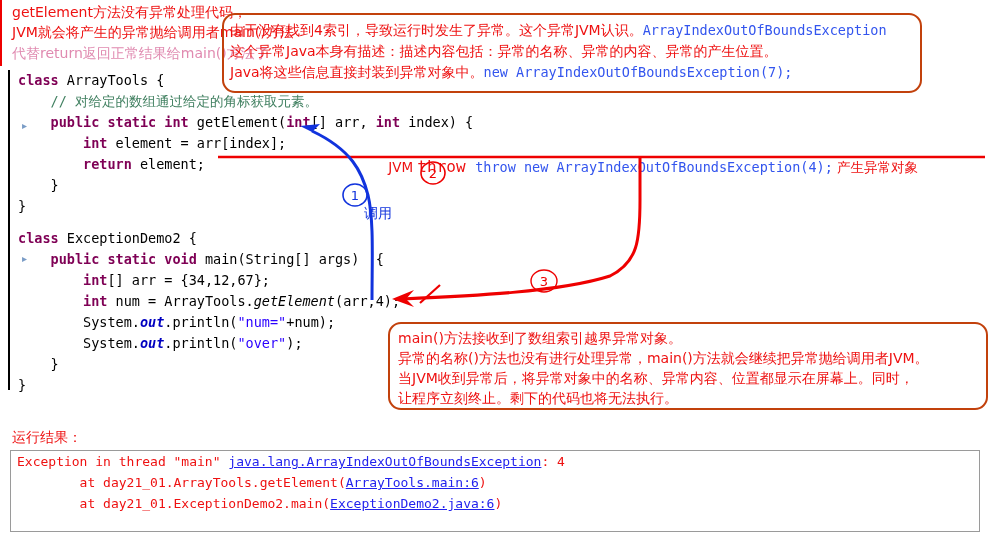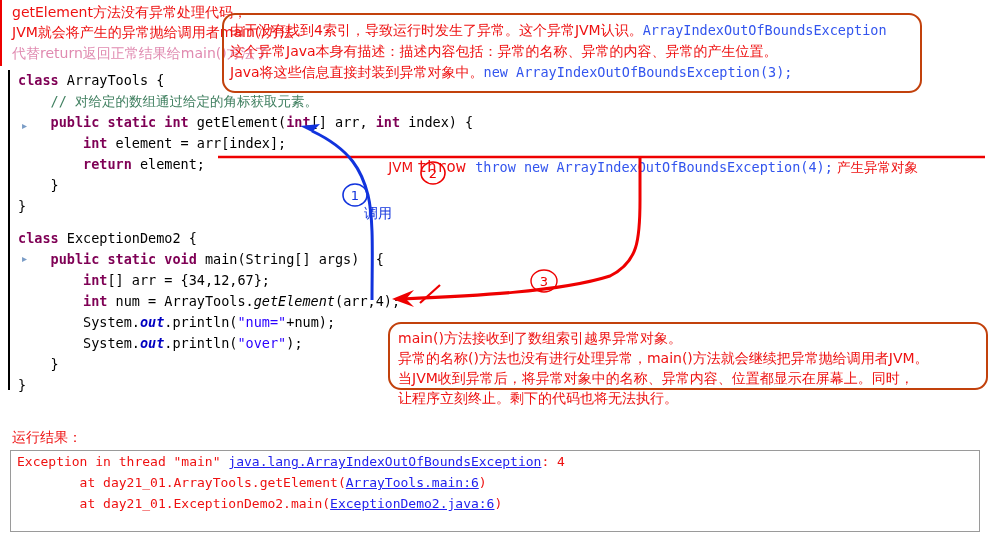--- a/index.html
+++ b/index.html
@@ -66,21 +66,21 @@
   }
 
   #box-top{left:222px;top:13px;width:700px;height:80px;}
   #box-top .inner{padding:5px 0 0 6px;}
 
   #box-right{left:633px;top:163px;width:358px;height:66px;
              border-top:none;border-right:none;border-bottom:none;
              border-left:2px solid #ee0000;border-radius:0;}
   #box-right .inner{padding:2px 0 0 10px;}
 
-  #box-bottom{left:388px;top:322px;width:600px;height:68px;}
+  #box-bottom{left:388px;top:322px;width:600px;height:88px;}
   #box-bottom .inner{padding:4px 0 0 8px;}
 
   
   .free-label{position:absolute;white-space:pre;}
 
   
   .result-title{
     position:absolute;left:12px;top:429px;
     color:#ee1111;font-size:14px;
     font-family:"DejaVu Sans","Liberation Sans",sans-serif;
@@ -107,21 +107,21 @@
 </style>
 </head>
 <body>
 
 <div class="root">
 
   <div class="anno-box" id="box-top">
     <div class="inner">
       <div class="anno-line"><span>由于没有找到4索引，导致运行时发生了异常。这个异常JVM认识。</span><span class="mono-blue">ArrayIndexOutOfBoundsException</span></div>
       <div class="anno-line">这个异常Java本身有描述：描述内容包括：异常的名称、异常的内容、异常的产生位置。</div>
-      <div class="anno-line"><span>Java将这些信息直接封装到异常对象中。</span><span class="mono-blue">new ArrayIndexOutOfBoundsException(3);</span></div>
+      <div class="anno-line"><span>Java将这些信息直接封装到异常对象中。</span><span class="mono-blue">new ArrayIndexOutOfBoundsException(7);</span></div>
     </div>
   </div>
 
   <div class="code-pane">
     <div class="gutter-rule"></div>
     <div class="code" id="code-top"><div class="ln"><span class="kw">class </span><span class="plain">ArrayTools {</span></div><div class="ln"><span class="plain">    </span><span class="cmt">// 对给定的数组通过给定的角标获取元素。</span></div><div class="ln"><span class="plain">    </span><span class="kw">public static int </span><span class="plain">getElement(</span><span class="kw">int</span><span class="plain">[] arr, </span><span class="kw">int</span><span class="plain"> index) {</span></div><div class="ln"><span class="plain">        </span><span class="kw">int </span><span class="plain">element = arr[index];</span></div><div class="ln"><span class="plain">        </span><span class="kw">return </span><span class="plain">element;</span></div><div class="ln"><span class="plain">    }</span></div><div class="ln"><span class="plain">}</span></div></div>
   </div>
 
   <div class="code-pane" style="top:228px;height:160px;">
     <div class="code" id="code-bottom"><div class="ln"><span class="kw">class </span><span class="plain">ExceptionDemo2 {</span></div><div class="ln"><span class="plain">    </span><span class="kw">public static void </span><span class="plain">main(String[] args)  {</span></div><div class="ln"><span class="plain">        </span><span class="kw">int</span><span class="plain">[] arr = {34,12,67};</span></div><div class="ln"><span class="plain">        </span><span class="kw">int </span><span class="plain">num = ArrayTools.</span><span class="stat">getElement</span><span class="plain">(arr,4);</span></div><div class="ln"><span class="plain">        </span><span class="plain">System.</span><span class="fld">out</span><span class="plain">.println(</span><span class="str">"num="</span><span class="plain">+num);</span></div><div class="ln"><span class="plain">        </span><span class="plain">System.</span><span class="fld">out</span><span class="plain">.println(</span><span class="str">"over"</span><span class="plain">);</span></div><div class="ln"><span class="plain">    }</span></div><div class="ln"><span class="plain">}</span></div></div>

